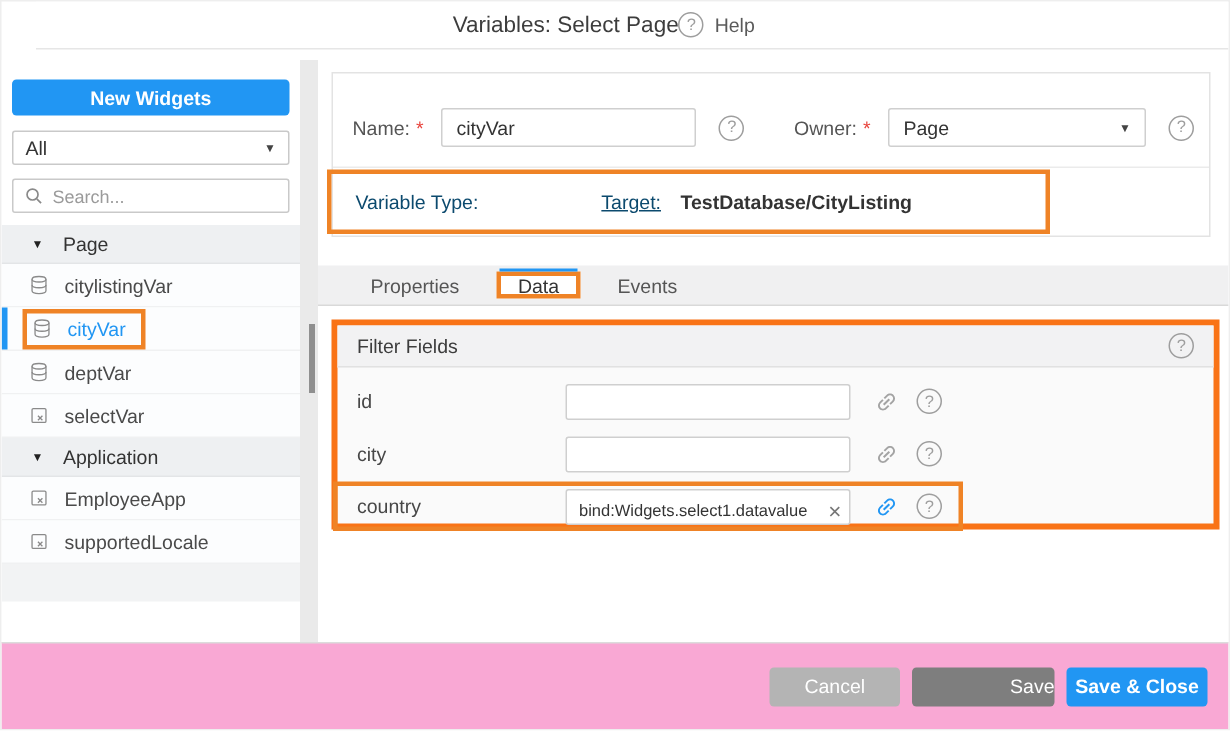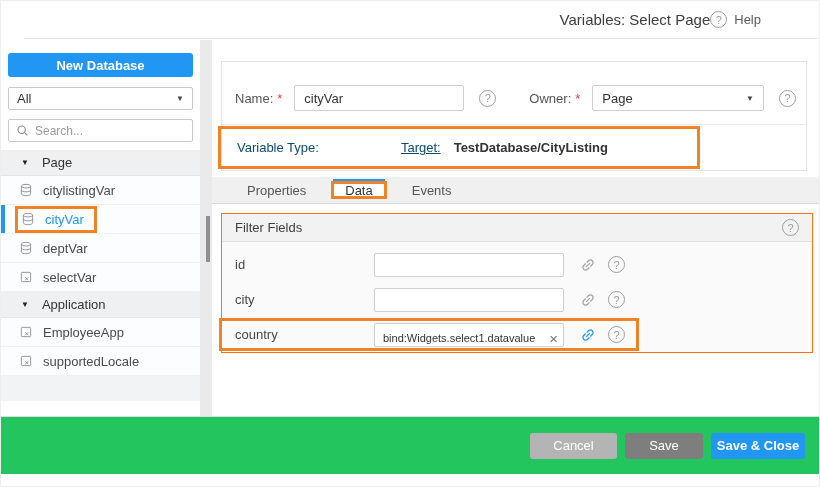--- a/index.html
+++ b/index.html
@@ -1,23 +1,23 @@
 <!DOCTYPE html>
 <html><head>
 <meta charset="utf-8">
 <style>
   * { box-sizing: border-box; margin: 0; padding: 0; }
   html,body { background:#fff; }
   body { font-family:"Liberation Sans", sans-serif; }
   .app { position:relative; width:820px; height:487px; background:#fff; overflow:hidden; border:1px solid #eee; }
 
   
-  .app-header { position:absolute; top:0; left:0; right:0; height:38px; background:#fff;
+  .app-header { position:absolute; top:0; left:0; right:0; height:32px; background:#fff;
                 border-bottom:1px solid #e6e6e6; display:flex; align-items:center;
-                justify-content:flex-end; padding:0 20px;margin-left:23px; }
+                justify-content:center; padding:0 20px;margin-left:23px; }
   .app-title { font-size:15px; color:#3d3d3d; }
   .help-link { display:flex; align-items:center; gap:7px; color:#5a5a5a; font-size:13px; cursor:pointer; margin-right:38px; }
   .help-circle { width:17px; height:17px; min-width:17px; border:1px solid #9e9e9e; border-radius:50%;
                  color:#9e9e9e; font-size:11px; display:inline-flex; align-items:center; justify-content:center; }
 
   
   .sidebar { position:absolute; top:39px; left:0; width:199px; bottom:58px; background:#fff; overflow:hidden; }
   .btn-new { display:block; margin:13px 7px 10px; width:185px; height:24px; background:#2196f3; color:#fff;
              border:none; border-radius:3px; font-size:13px; font-weight:bold; cursor:pointer;
              font-family:"Liberation Sans", sans-serif; }
@@ -47,21 +47,21 @@
   .tree-item--selected .label { color:#2196f3; }
   .tree-footer { height:25px; background:#f2f3f4; }
 
   
   .scroll-strip { position:absolute; top:39px; left:199px; width:12px; bottom:58px; background:#eaeaea; }
   .scroll-thumb { position:absolute; top:176px; right:2px; width:4px; height:46px; background:#8f8f8f; cursor:pointer; }
 
   
   .main { position:absolute; top:39px; left:211px; right:0; bottom:58px; background:#fff; }
 
-  .top-card { position:absolute; left:9px; top:21px; width:586px; height:110px; border:1px solid #e3e3e3; background:#fff; }
+  .top-card { position:absolute; left:9px; top:8px; width:586px; height:110px; border:1px solid #e3e3e3; background:#fff; }
   .form-row { position:absolute; top:23px; left:13px; right:10px; height:26px; display:flex; align-items:center; }
   .fld-label { font-size:13px; color:#555; }
   .req { color:#e8433c; font-size:13px; margin-left:4px; }
   .text-input { height:26px; border:1px solid #cfcfcf; border-radius:2px; font-size:13px; color:#333;
                 padding:0 9px; outline:none; font-family:"Liberation Sans", sans-serif; }
   .name-input { width:170px; margin-left:12px; }
   .owner-select { width:188px; height:26px; margin-left:12px; border:1px solid #cfcfcf; border-radius:2px;
                   background:#fff; display:flex; align-items:center; justify-content:space-between;
                   padding:0 9px; font-size:13px; color:#333; cursor:pointer; }
   .card-divider { position:absolute; left:0; right:0; top:62px; border-top:1px solid #ebebeb; }
@@ -73,65 +73,65 @@
   
   .tab-bar { position:absolute; left:0; right:0; top:137px; height:27px; background:#f0f0f1;
              border-bottom:1px solid #d9d9d9; display:flex; align-items:stretch; padding-left:17px; }
   .tab { display:flex; align-items:center; padding:0 18px; font-size:13px; color:#555; cursor:pointer; }
   .tab--active { position:relative; margin:4px 7px; border:3px solid #ef8326; background:#fff;
                  display:flex; align-items:center; padding:0 11px; color:#333; cursor:pointer; font-size:13px; }
   .tab--active::before { content:""; position:absolute; top:-5px; left:-1px; right:-1px; height:2px; background:#2196f3; }
 
   
   .filter-panel { position:absolute; left:9px; top:173px; width:592px; height:140px;
-                  border:1px solid #f97316; background:#fafafa; }
+                  border:4px solid #f97316; background:#fafafa; }
   .filter-header { height:28px; background:#f2f2f3; border-bottom:1px solid #e1e1e1; display:flex;
                    align-items:center; justify-content:space-between; padding:0 13px; }
   .filter-title { font-size:13px; color:#3d3d3d; }
   .filter-rows { padding-top:5px; }
   .filter-row { display:flex; align-items:center; height:35px; padding-left:13px; position:relative; }
   .filter-label { width:139px; font-size:13px; color:#474747; }
   .filter-input { width:190px; height:24px; border:1px solid #cfcfcf; border-radius:2px; background:#fff;
                   font-size:12px; padding:0 6px; outline:none; font-family:"Liberation Sans", sans-serif; }
   .bind-box { width:190px; height:24px; border:1px solid #cfcfcf; border-radius:2px; background:#fff;
               display:flex; align-items:center; padding:7px 5px 0 8px; }
   .bind-text { flex:1; font-size:11px; color:#333; white-space:nowrap; overflow:hidden; }
   .clear-x { color:#777; font-size:15px; line-height:1; margin-left:3px; cursor:pointer; }
   .link-icon { margin-left:16px; width:16px; height:16px; color:#a3a3a3; cursor:pointer; flex:none; }
   .link-icon svg { transform:rotate(-45deg); }
   .link-icon--bound { color:#2196f3; }
   .filter-row .help-circle { margin-left:12px; cursor:pointer; }
   .row-outline { position:absolute; left:-3px; top:1px; width:420px; height:33px;
                  border:3px solid #ef8326; pointer-events:none; }
 
   
-  .app-footer { position:absolute; bottom:12px; left:0; right:0; height:58px; background:#22c55e;
+  .app-footer { position:absolute; bottom:0; left:0; right:0; height:58px; background:#f9a8d4;
                 border-top:1px solid #dcdcdc; display:flex; align-items:center;
                 justify-content:flex-end; gap:8px; padding-right:14px; }
   .btn { height:26px; border:none; border-radius:3px; color:#fff; font-size:13px; cursor:pointer;
          font-family:"Liberation Sans", sans-serif; }
   .btn-cancel { background:#b4b4b4; width:87px; }
-  .btn-save { background:#7e7e7e; width:78px; }
+  .btn-save { background:#7e7e7e; width:95px;text-align:right; }
   .btn-saveclose { background:#2196f3; width:94px; font-weight:bold; }
 </style>
 </head>
 <body>
 
 <div class="app">
 
   <div class="app-header">
     <div class="app-title">Variables: Select Page</div>
     <div class="help-link">
       <span class="help-circle">?</span>
       <span>Help</span>
     </div>
   </div>
 
   <div class="sidebar">
-    <button class="btn-new">New Database</button>
+    <button class="btn-new">New Widgets</button>
 
     <div class="select-all">
       <span>All</span>
       <span class="caret">▼</span>
     </div>
 
     <div class="search-box">
       <svg width="13" height="13" viewBox="0 0 16 16">
         <circle cx="7" cy="7" r="4.5" fill="none" stroke="currentColor" stroke-width="1.4"></circle>
         <line x1="10.5" y1="10.5" x2="14" y2="14" stroke="currentColor" stroke-width="1.4"></line>

